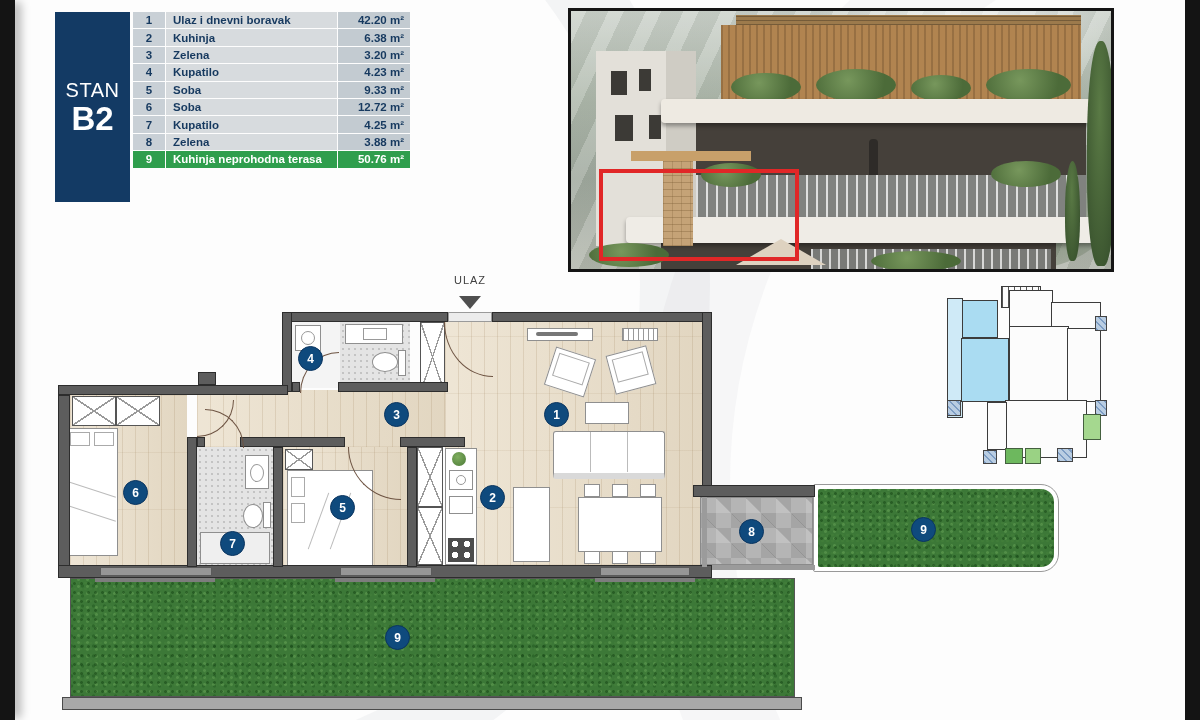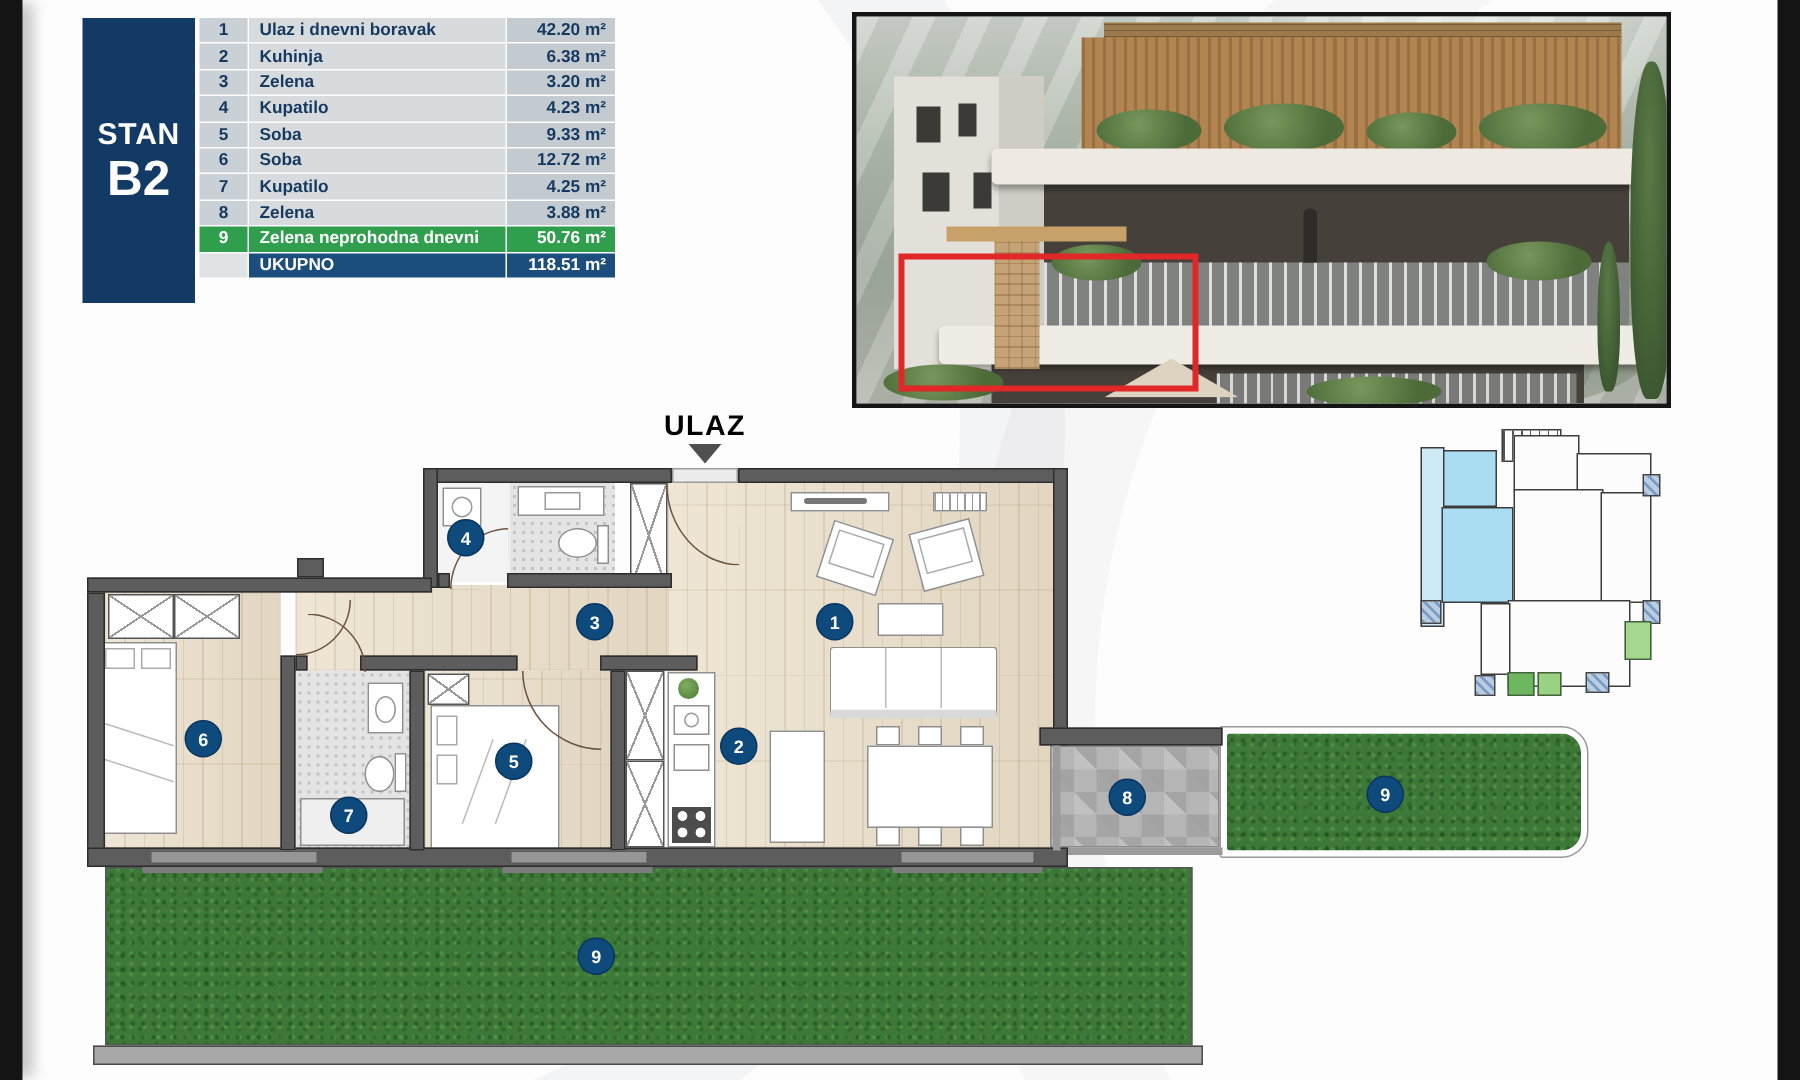--- a/index.html
+++ b/index.html
@@ -6,21 +6,21 @@
   #page{position:relative;width:1200px;height:720px;overflow:hidden;
         font-family:"Liberation Sans",sans-serif;background:#fdfdfd;}
   .abs{position:absolute;box-sizing:border-box;}
   
   .bar{position:absolute;top:0;width:15px;height:720px;background:#141414;z-index:8;}
   
   .swoosh{position:absolute;border-radius:50%;z-index:0;}
   
   #unitblock{display:flex;flex-direction:column;align-items:center;justify-content:center;
              color:#fff;z-index:2;}
-  #unitblock .stan{font-size:20px;font-weight:bold;letter-spacing:.5px;}
+  #unitblock .stan{font-size:20px;font-weight:normal;letter-spacing:.5px;}
   #unitblock .b2{font-size:33px;font-weight:bold;line-height:1;}
   #rows{display:flex;flex-direction:column;gap:1px;z-index:2;}
   .trow{display:flex;gap:1px;height:16.4px;font-size:11.5px;font-weight:bold;color:#16395f;}
   .cnum{width:32px;display:flex;align-items:center;justify-content:center;background:#c9d0d6;}
   .cname{width:164px;display:flex;align-items:center;padding-left:7px;background:#d7dbde;}
   .cval{width:66px;display:flex;align-items:center;justify-content:flex-end;padding-right:6px;background:#c3cbd1;}
   .rowNavy .cname,.rowNavy .cval{background:#1b4e7c;color:#fff;}
   .rowNavy .cnum{background:#dfe3e6;}
   .rowGreen .cnum,.rowGreen .cname,.rowGreen .cval{background:#2f9e4d;color:#fff;}
   
@@ -47,21 +47,21 @@
     background-image:linear-gradient(45deg,rgba(0,0,0,.09) 25%,transparent 25%,transparent 75%,rgba(0,0,0,.09) 75%),
       linear-gradient(45deg,rgba(255,255,255,.16) 25%,transparent 25%,transparent 75%,rgba(0,0,0,.10) 75%);
     background-size:30px 30px;background-position:0 0,15px 15px;}
   .f{position:absolute;background:#fff;border:1px solid #8f8f8f;box-sizing:border-box;z-index:2;}
   .xbox{position:absolute;box-sizing:border-box;border:1.5px solid #555;z-index:2;background:
     linear-gradient(to top right,transparent calc(50% - .7px),#9a9a9a calc(50% - .7px) calc(50% + .7px),transparent calc(50% + .7px)),
     linear-gradient(to bottom right,transparent calc(50% - .7px),#9a9a9a calc(50% - .7px) calc(50% + .7px),transparent calc(50% + .7px)),#fff;}
   .arc{position:absolute;z-index:4;}
   .mk{position:absolute;width:23px;height:23px;border-radius:50%;background:#0f4a7d;border:1px solid #0a3560;
       color:#fff;font-size:12px;font-weight:bold;display:flex;align-items:center;justify-content:center;z-index:6;}
-  #ulaz{position:absolute;font-size:19px;font-weight:bold;color:#000000;letter-spacing:1px;z-index:5;}
+  #ulaz{position:absolute;font-size:11px;font-weight:normal;color:#404040;letter-spacing:1px;z-index:5;}
   #ulaztri{position:absolute;width:0;height:0;border-left:11px solid transparent;border-right:11px solid transparent;
            border-top:13px solid #4f4f4f;z-index:5;}
   
   #photo{position:absolute;left:568px;top:8px;width:540px;height:258px;border:3px solid #151515;
          overflow:hidden;z-index:2;background:linear-gradient(180deg,#cdd3cc 0%,#aeb8ab 35%,#9fa89d 65%,#b2b6ac 100%);}
   #photo .p{position:absolute;box-sizing:border-box;}
   .bush{position:absolute;border-radius:50%;background:radial-gradient(circle at 40% 35%,#77975c,#4c6b39 70%);z-index:4;}
   
   #mini{position:absolute;left:943px;top:280px;width:200px;height:202px;z-index:2;}
   #mini .rm{position:absolute;background:#fcfcfc;border:1.5px solid #3c3c3c;box-sizing:border-box;}
@@ -123,27 +123,22 @@
       <div class="cname">Kupatilo</div>
       <div class="cval">4.25 m²</div>
     </div>
     <div class="trow">
       <div class="cnum">8</div>
       <div class="cname">Zelena</div>
       <div class="cval">3.88 m²</div>
     </div>
     <div class="trow rowGreen">
       <div class="cnum">9</div>
-      <div class="cname">Zelena neprohodna dnevni</div>
+      <div class="cname">Kuhinja neprohodna terasa</div>
       <div class="cval">50.76 m²</div>
-    </div>
-    <div class="trow rowNavy">
-      <div class="cnum"></div>
-      <div class="cname">UKUPNO</div>
-      <div class="cval">118.51 m²</div>
     </div>
   </div>
 
   <div id="photo">
     <div class="p" style="inset:0;opacity:.65;
          background:repeating-linear-gradient(115deg,rgba(255,255,255,.24) 0 14px,rgba(110,120,110,.17) 14px 34px);"></div>
     <div class="p" style="left:240px;top:-20px;width:300px;height:120px;
          background:radial-gradient(ellipse at 50% 30%,rgba(255,255,255,.7),transparent 70%);"></div>
     <div class="p" style="left:300px;top:120px;width:240px;height:140px;border-radius:40%;
          background:radial-gradient(circle at 30% 40%,rgba(95,115,80,.55),transparent 60%),radial-gradient(circle at 70% 60%,rgba(80,100,70,.5),transparent 65%);"></div>

